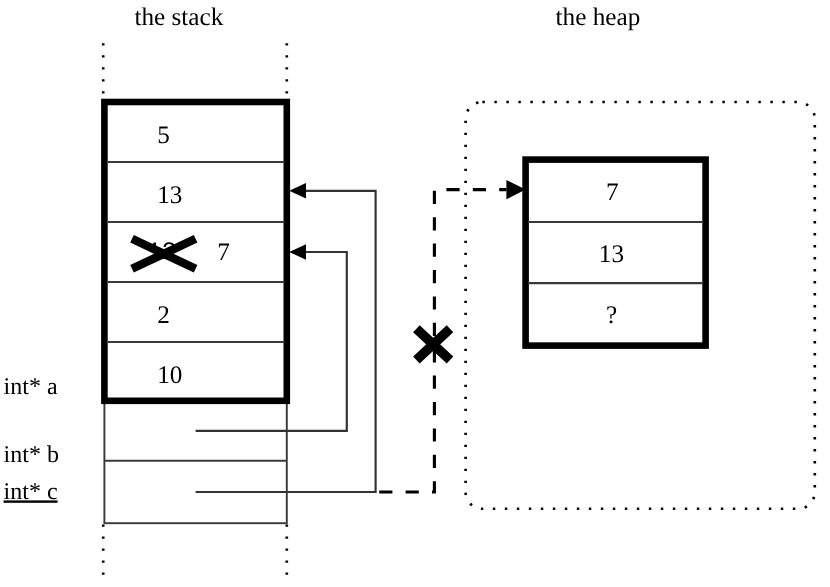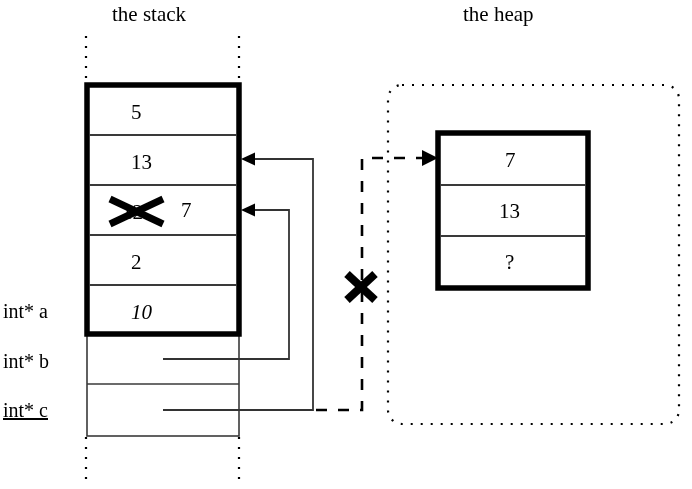--- a/index.html
+++ b/index.html
@@ -92,26 +92,26 @@
     <g>
       <rect x="438" y="133" width="150" height="155" fill="#fff" stroke="#000" stroke-width="5.5"></rect>
       <line x1="440" y1="185" x2="586" y2="185" stroke="#3a3a3a" stroke-width="1.8"></line>
       <line x1="440" y1="236" x2="586" y2="236" stroke="#3a3a3a" stroke-width="1.8"></line>
     </g>
 
   </svg>
 
   <div class="lbl cellval" style="left:131px;top:100px;">5</div>
   <div class="lbl cellval" style="left:131px;top:150px;">13</div>
-  <div class="lbl cellval" style="left:122px;top:200px;">12</div>
+  <div class="lbl cellval" style="left:122px;top:200px;font-family:Liberation Mono, monospace;">12</div>
   <div class="lbl cellval" style="left:181px;top:198px;">7</div>
   <div class="lbl cellval" style="left:131px;top:250px;">2</div>
-  <div class="lbl cellval" style="left:131px;top:300px;font-style:italic;">10</div>
+  <div class="lbl cellval" style="left:131px;top:300px;">10</div>
 
-  <div class="lbl varlbl" style="left:3px;top:300px;">int* a</div>
-  <div class="lbl varlbl" style="left:3px;top:350px;text-align:right;">int* b</div>
+  <div class="lbl varlbl" style="left:3px;top:311px;">int* a</div>
+  <div class="lbl varlbl" style="left:3px;top:368px;text-align:right;">int* b</div>
   <div class="lbl varlbl" style="left:3px;top:399px;text-decoration:underline;">int* c</div>
 
   <div class="lbl cellval" style="left:505px;top:148px;">7</div>
   <div class="lbl cellval" style="left:499px;top:199px;">13</div>
   <div class="lbl cellval" style="left:505px;top:250px;">?</div>
 
 </div>
 
 </body></html>

